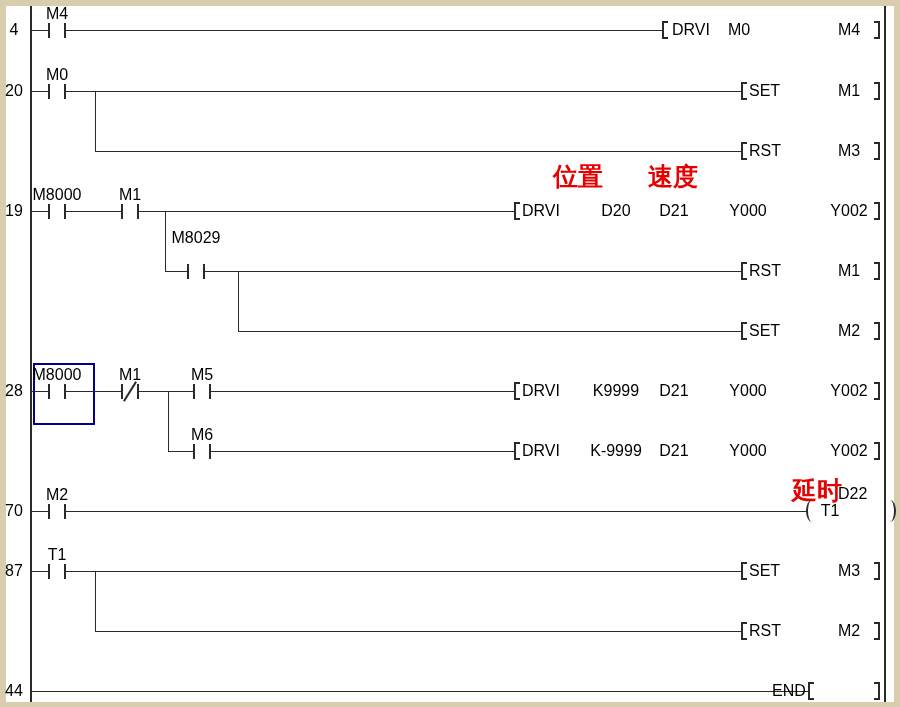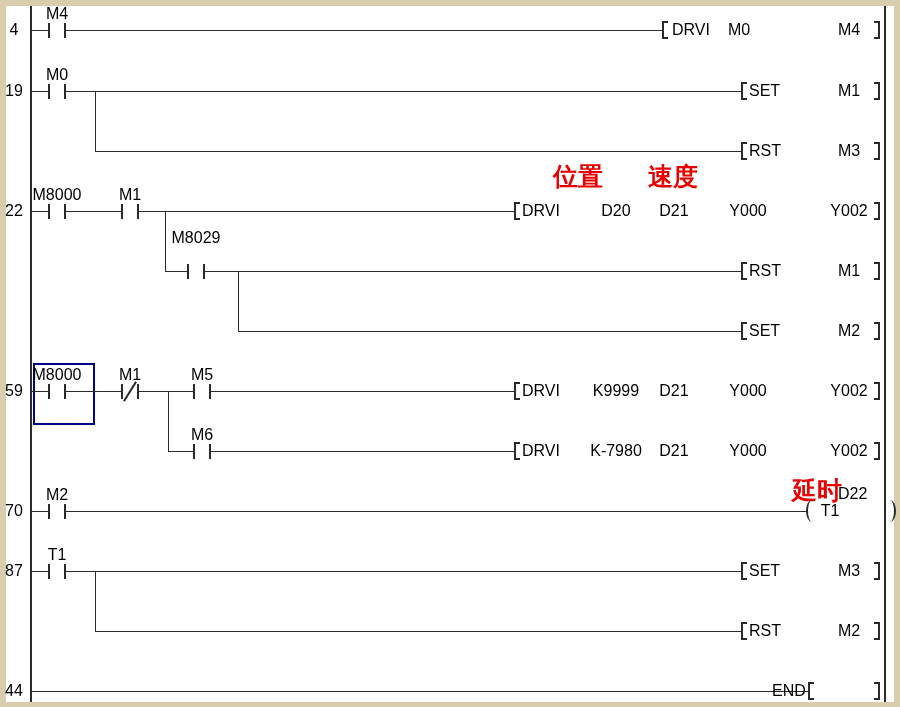--- a/index.html
+++ b/index.html
@@ -43,42 +43,42 @@
       <span class="b l"></span>
       <span class="b r"></span>
     </div>
   <div class="lab ctr" style="left:27px;top:8px;width:60px">M4</div>
   <div class="lbr" style="left:662px;top:21px"></div>
   <div class="lab" style="left:672px;top:24px">DRVI</div>
   <div class="lab ctr" style="left:711px;top:24px;width:56px">M0</div>
   <div class="lab ctr" style="left:821px;top:24px;width:56px">M4</div>
   <div class="rbr" style="left:874px;top:21px"></div>
 
-  <div class="lab ctr" style="left:2px;top:85px;width:24px">19</div>
+  <div class="lab ctr" style="left:2px;top:85px;width:24px">20</div>
   <div class="hl" style="left:31px;top:91px;width:710px"></div>
   <div class="contact" style="left:48px;top:84px">
       <span class="b l"></span>
       <span class="b r"></span>
     </div>
   <div class="lab ctr" style="left:27px;top:69px;width:60px">M0</div>
   <div class="lbr" style="left:741px;top:82px"></div>
   <div class="lab" style="left:749px;top:85px">SET</div>
   <div class="lab ctr" style="left:821px;top:85px;width:56px">M1</div>
   <div class="rbr" style="left:874px;top:82px"></div>
   <div class="vl" style="left:95px;top:91px;height:60px"></div>
   <div class="hl" style="left:95px;top:151px;width:646px"></div>
   <div class="lbr" style="left:741px;top:142px"></div>
   <div class="lab" style="left:749px;top:145px">RST</div>
   <div class="lab ctr" style="left:821px;top:145px;width:56px">M3</div>
   <div class="rbr" style="left:874px;top:142px"></div>
 
   <div class="note" style="left:553px;top:163px">位置</div>
   <div class="note" style="left:648px;top:163px">速度</div>
 
-  <div class="lab ctr" style="left:2px;top:205px;width:24px">22</div>
+  <div class="lab ctr" style="left:2px;top:205px;width:24px">19</div>
   <div class="hl" style="left:31px;top:211px;width:483px"></div>
   <div class="contact" style="left:48px;top:204px">
       <span class="b l"></span>
       <span class="b r"></span>
     </div>
   <div class="lab ctr" style="left:27px;top:189px;width:60px">M8000</div>
   <div class="contact" style="left:121px;top:204px">
       <span class="b l"></span>
       <span class="b r"></span>
     </div>
@@ -101,21 +101,21 @@
   <div class="lab" style="left:749px;top:265px">RST</div>
   <div class="lab ctr" style="left:821px;top:265px;width:56px">M1</div>
   <div class="rbr" style="left:874px;top:262px"></div>
   <div class="vl" style="left:238px;top:271px;height:60px"></div>
   <div class="hl" style="left:238px;top:331px;width:503px"></div>
   <div class="lbr" style="left:741px;top:322px"></div>
   <div class="lab" style="left:749px;top:325px">SET</div>
   <div class="lab ctr" style="left:821px;top:325px;width:56px">M2</div>
   <div class="rbr" style="left:874px;top:322px"></div>
 
-  <div class="lab ctr" style="left:2px;top:385px;width:24px">59</div>
+  <div class="lab ctr" style="left:2px;top:385px;width:24px">28</div>
   <div class="selbox" style="left:33px;top:363px"></div>
   <div class="hl" style="left:31px;top:391px;width:483px"></div>
   <div class="contact" style="left:48px;top:384px">
       <span class="b l"></span>
       <span class="b r"></span>
     </div>
   <div class="lab ctr" style="left:27px;top:369px;width:60px">M8000</div>
   <div class="contact" style="left:121px;top:384px">
       <span class="b l"></span>
       <span class="b r"></span>
@@ -136,21 +136,21 @@
   <div class="rbr" style="left:874px;top:382px"></div>
   <div class="vl" style="left:168px;top:391px;height:60px"></div>
   <div class="hl" style="left:168px;top:451px;width:346px"></div>
   <div class="contact" style="left:193px;top:444px">
       <span class="b l"></span>
       <span class="b r"></span>
     </div>
   <div class="lab ctr" style="left:172px;top:429px;width:60px">M6</div>
   <div class="lbr" style="left:514px;top:442px"></div>
   <div class="lab" style="left:522px;top:445px">DRVI</div>
-  <div class="lab ctr" style="left:588px;top:445px;width:56px">K-7980</div>
+  <div class="lab ctr" style="left:588px;top:445px;width:56px">K-9999</div>
   <div class="lab ctr" style="left:646px;top:445px;width:56px">D21</div>
   <div class="lab ctr" style="left:720px;top:445px;width:56px">Y000</div>
   <div class="lab ctr" style="left:821px;top:445px;width:56px">Y002</div>
   <div class="rbr" style="left:874px;top:442px"></div>
 
   <div class="note" style="left:792px;top:477px">延时</div>
   <div class="lab" style="left:838px;top:488px;width:30px">D22</div>
 
   <div class="lab ctr" style="left:2px;top:505px;width:24px">70</div>
   <div class="hl" style="left:31px;top:511px;width:775px"></div>

